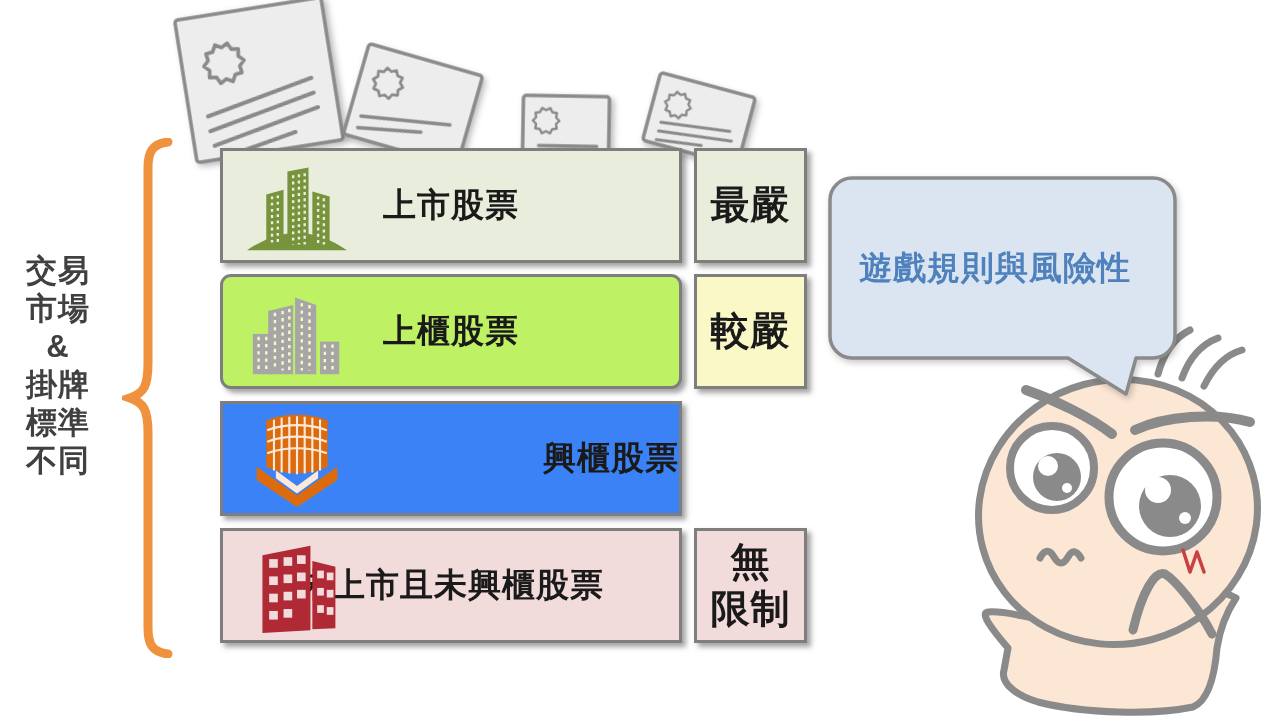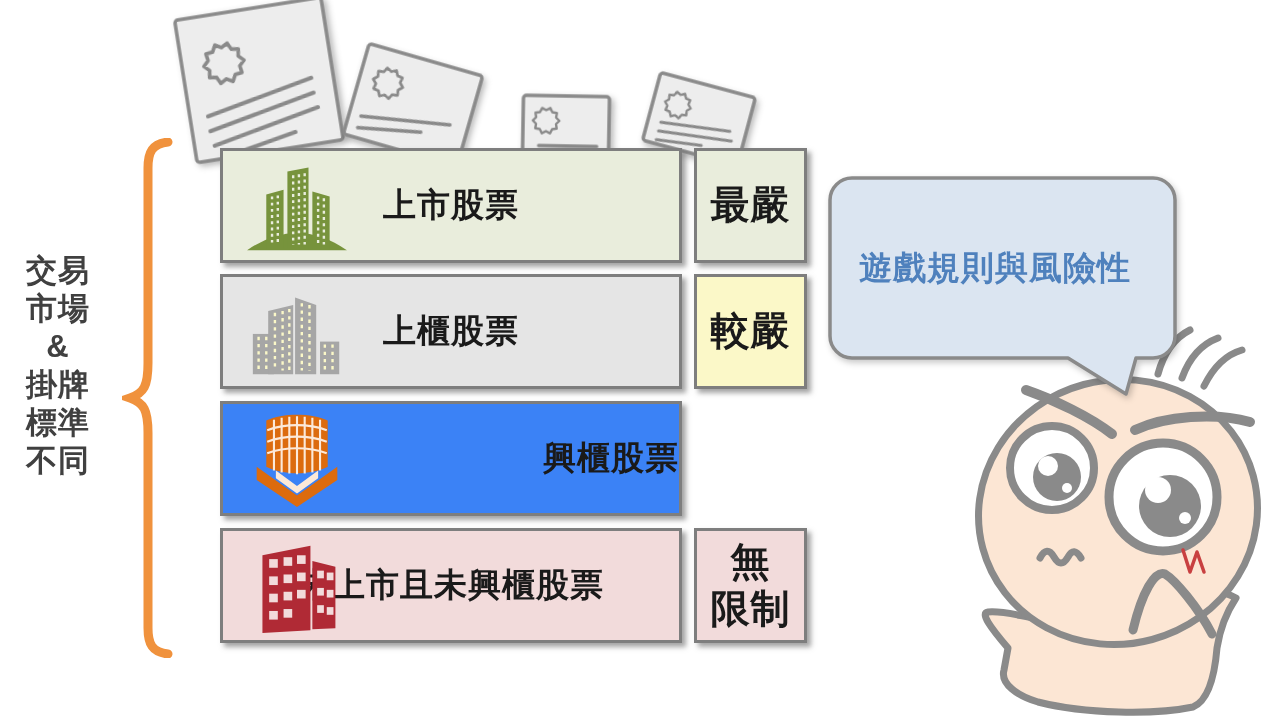--- a/index.html
+++ b/index.html
@@ -97,21 +97,21 @@
           <path d="M34,40 V88 M40,39 V88 M56,18 V90 M62,17 V90 M68,16 V90 M82,40 V90 M88,42 V90"></path>
         </g>
       </svg>
     </div>
     <span class="row-label">上市股票</span>
   </div>
   <div class="row side r1" style="background: rgb(233, 237, 220);">
     <span class="side-label">最嚴</span>
   </div>
 
-  <div class="row r2" style="background: #e5e5e5;">
+  <div class="row r2" style="background: #bef264; border-radius: 11px;">
     <div class="icon-wrap">
       <svg viewBox="0 0 120 100">
         <g fill="#A6A6A6">
           <rect x="14" y="52" width="22" height="42"></rect>
           <polygon points="30,28 56,22 56,94 30,94"></polygon>
           <polygon points="58,14 80,22 80,94 58,94"></polygon>
           <rect x="84" y="60" width="20" height="34"></rect>
         </g>
         <g stroke="#FBF8C8" stroke-width="2.5" stroke-dasharray="3.5 4" fill="none">
           <path d="M20,55 V90 M28,55 V90 M37,30 V90 M45,28 V90 M52,26 V90 M65,20 V90 M73,22 V90 M89,63 V90 M97,63 V90"></path>

